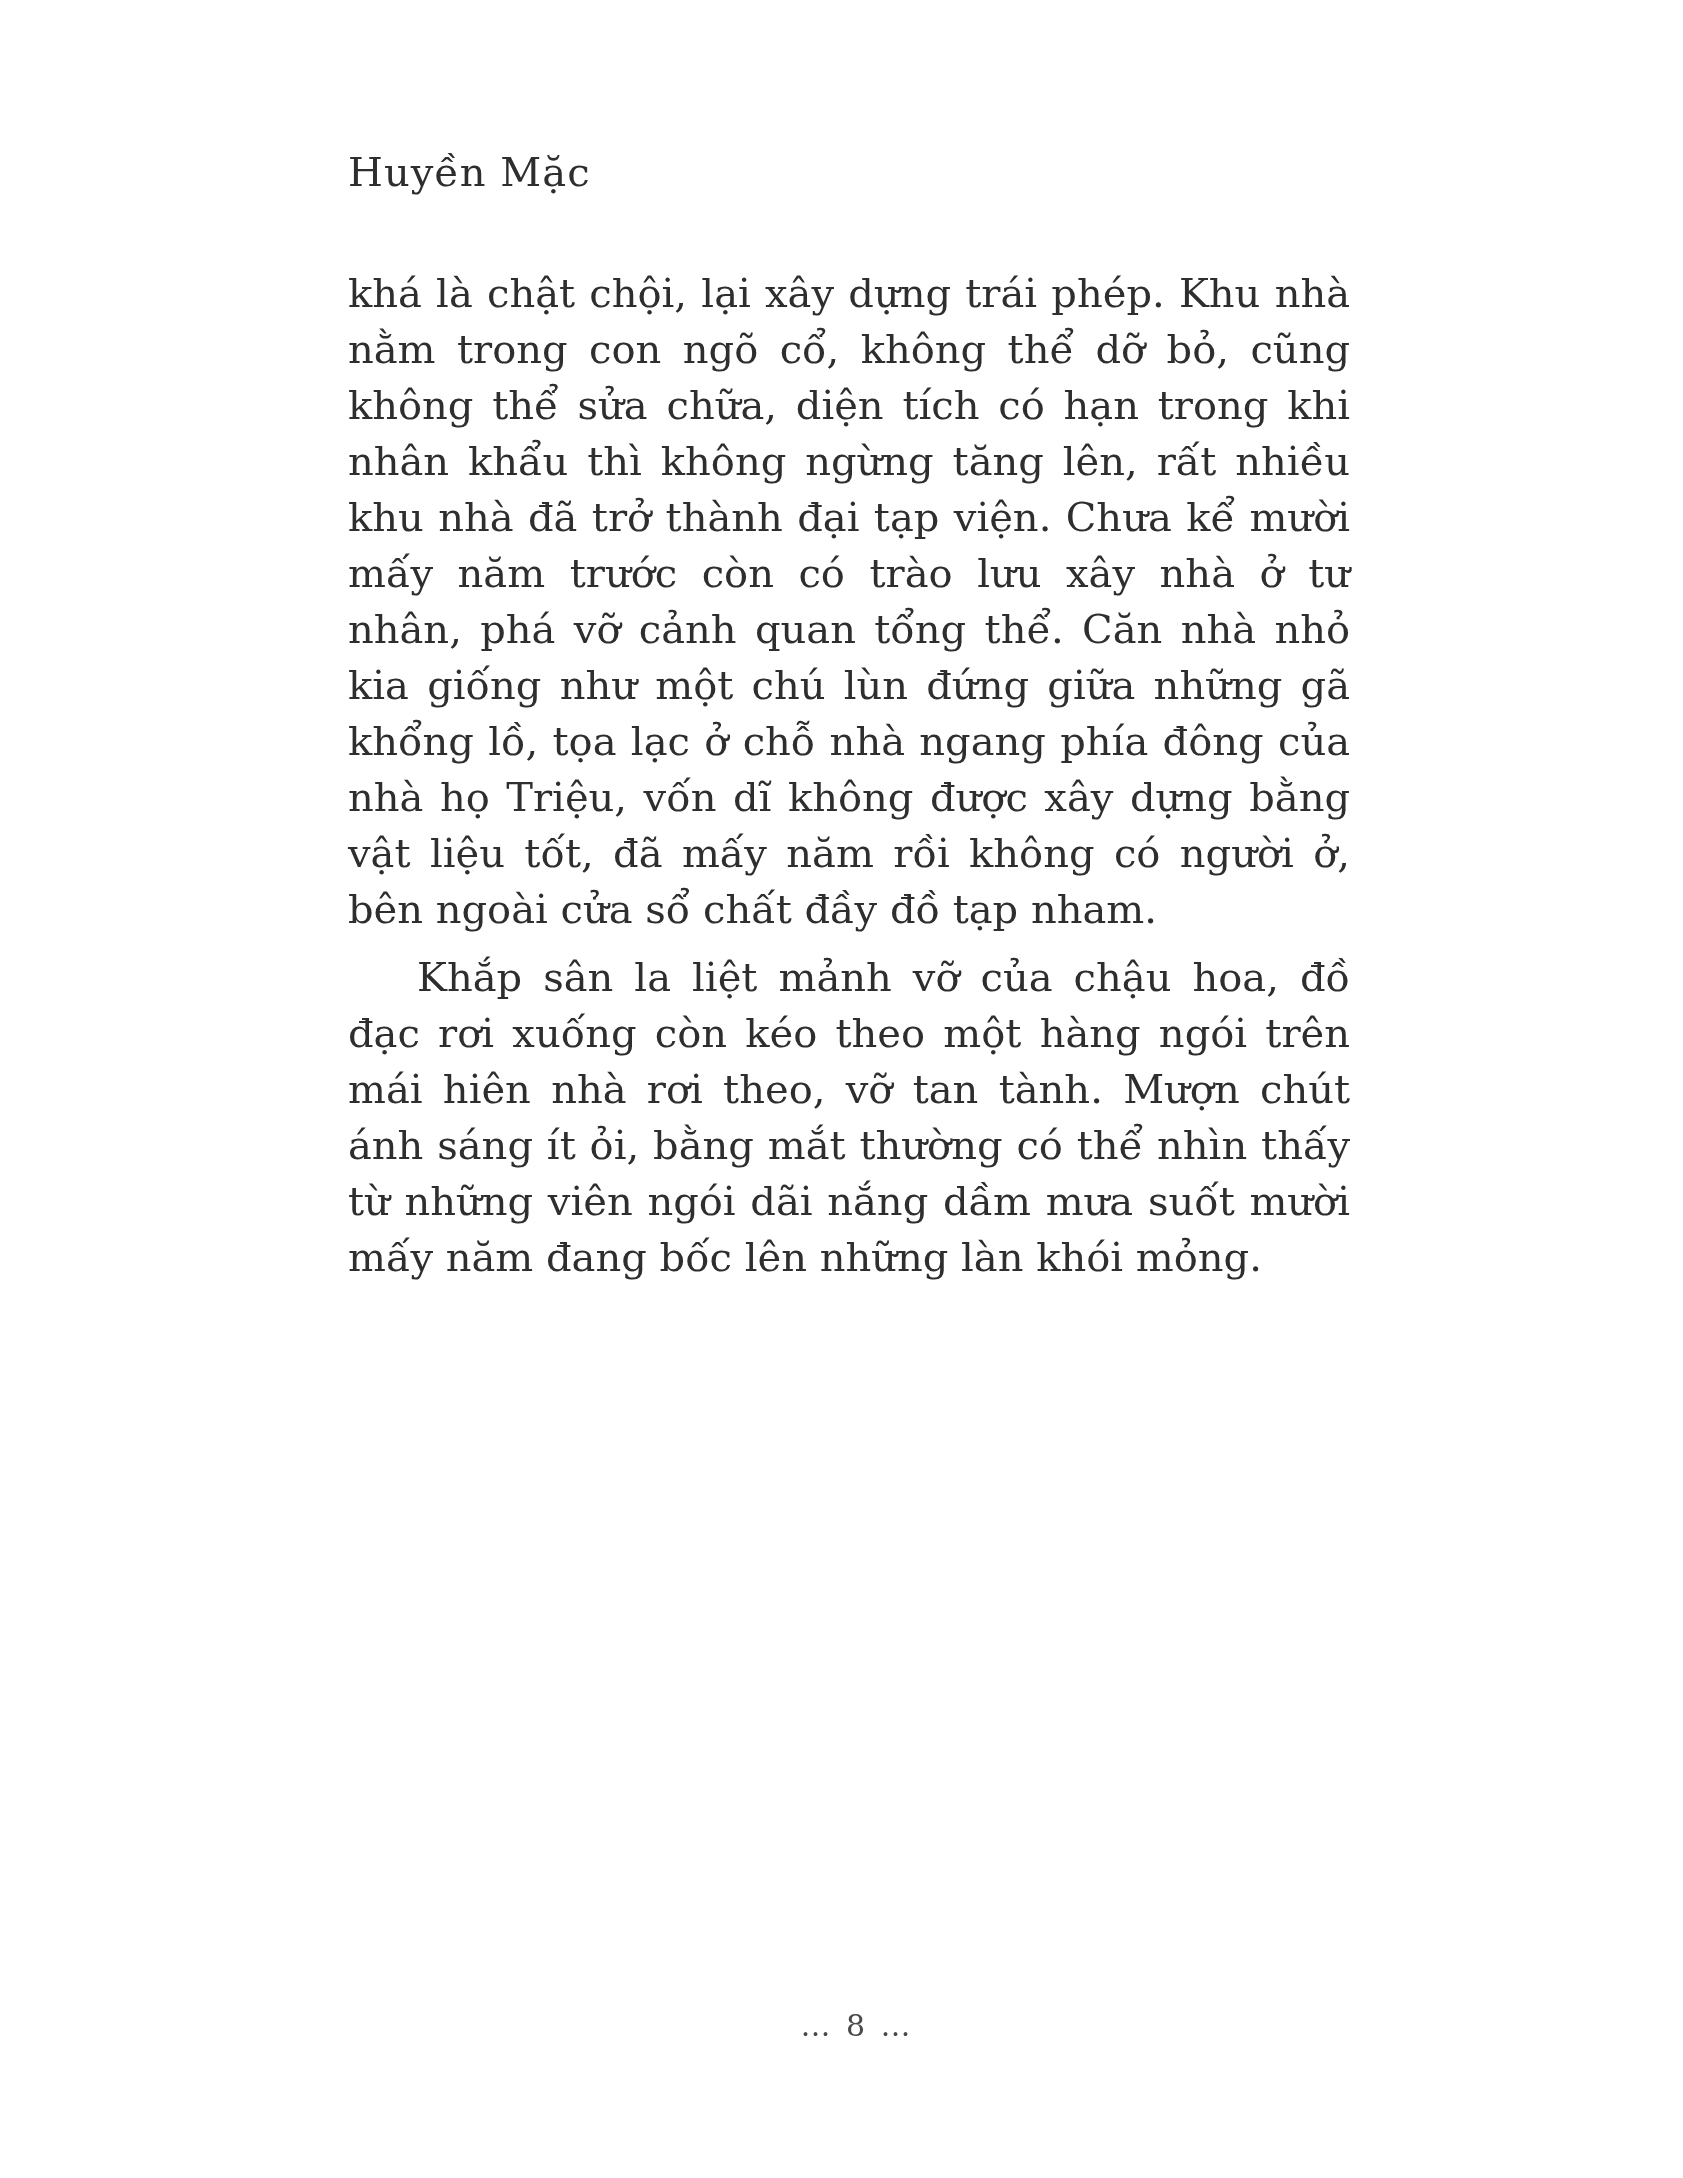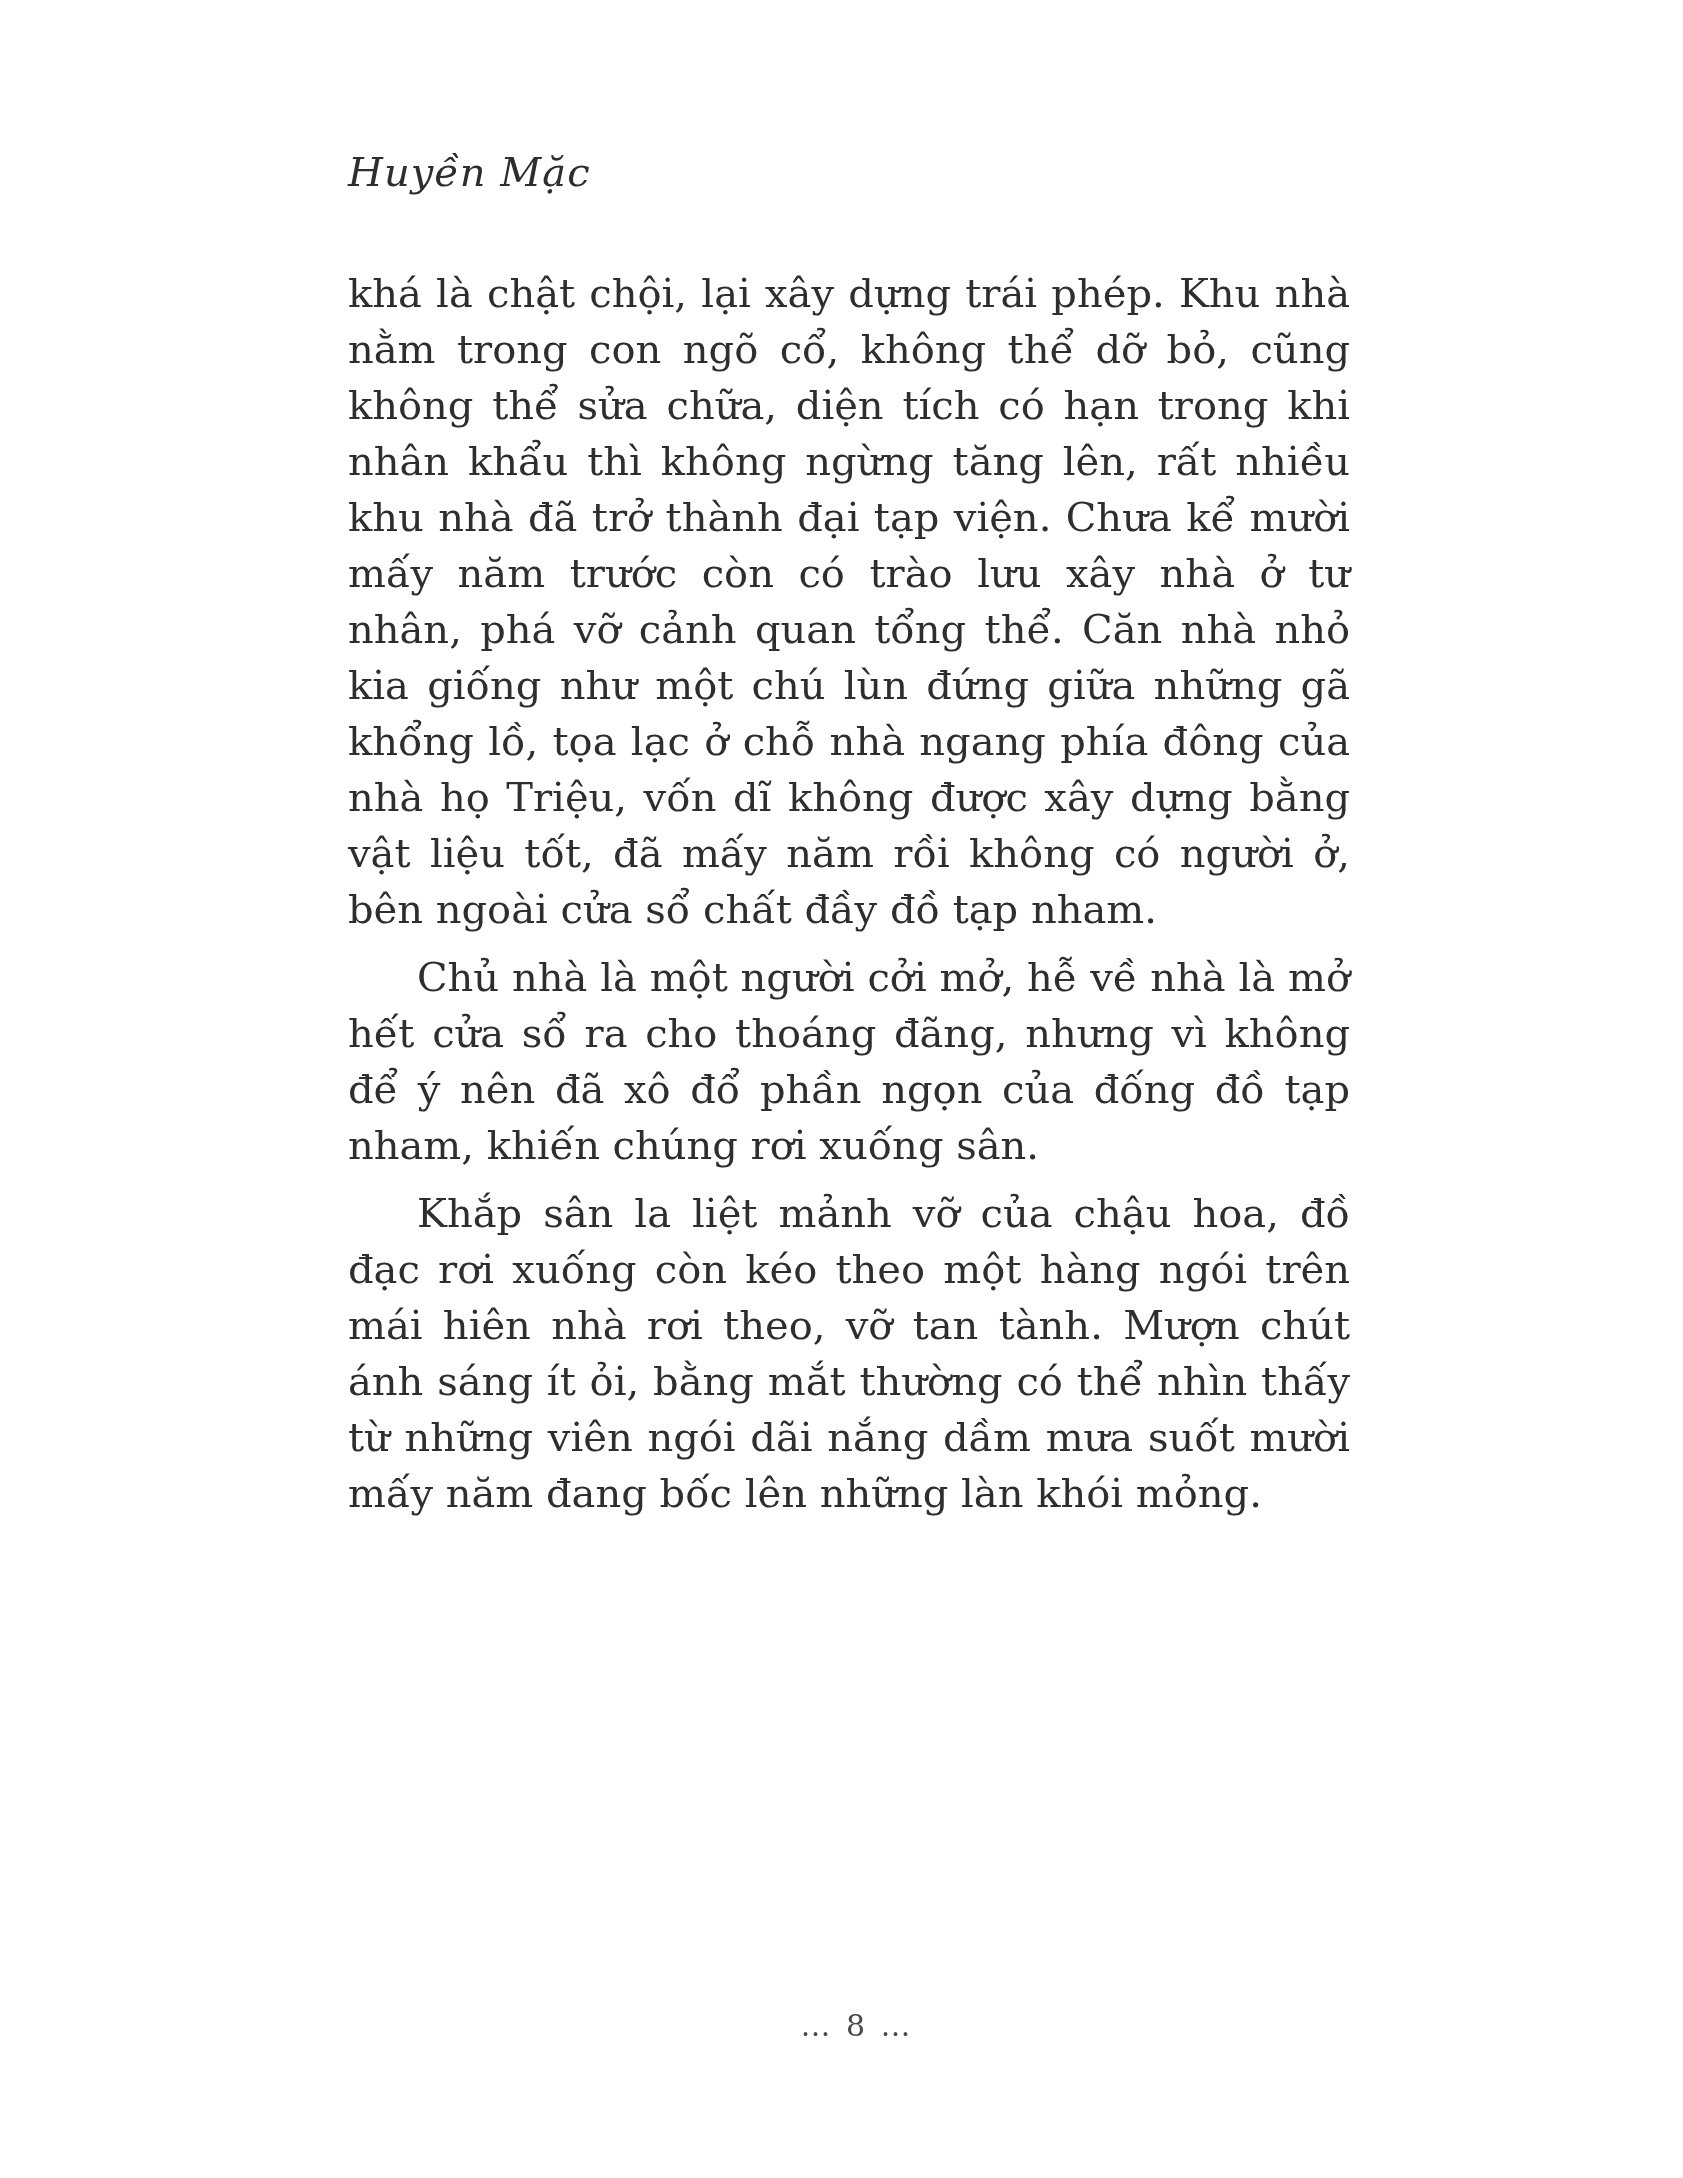--- a/index.html
+++ b/index.html
@@ -18,21 +18,20 @@
     width: 1683px;
     height: 2178px;
     background: #ffffff;
     color: #2e2e2e;
   }
   .running-head {
     position: absolute;
     left: 348px;
     top: 149px;
     font-size: 40px;
-    font-style: italic;
     letter-spacing: 1px;
     color: #2e2e2e;
   }
   .text-block {
     position: absolute;
     left: 348px;
     top: 265px;
     width: 1018px;
     font-size: 40px;
     line-height: 56px;
@@ -59,20 +58,19 @@
 </style>
 </head>
 <body>
 
 <div class="page">
 
   <div class="running-head">Huyền Mặc</div>
 
   <div class="text-block">
     <p class="para no-indent">khá là chật chội, lại xây dựng trái phép. Khu nhà nằm trong con ngõ cổ, không thể dỡ bỏ, cũng không thể sửa chữa, diện tích có hạn trong khi nhân khẩu thì không ngừng tăng lên, rất nhiều khu nhà đã trở thành đại tạp viện. Chưa kể mười mấy năm trước còn có trào lưu xây nhà ở tư nhân, phá vỡ cảnh quan tổng thể. Căn nhà nhỏ kia giống như một chú lùn đứng giữa những gã khổng lồ, tọa lạc ở chỗ nhà ngang phía đông của nhà họ Triệu, vốn dĩ không được xây dựng bằng vật liệu tốt, đã mấy năm rồi không có người ở, bên ngoài cửa sổ chất đầy đồ tạp nham.</p>
-    <p class="para">Chủ nhà là một người cởi mở, hễ về nhà là mở hết cửa sổ ra cho thoáng đãng, nhưng vì không để ý nên đã xô đổ phần ngọn của đống đồ tạp nham, khiến chúng rơi xuống sân.</p>
     <p class="para">Khắp sân la liệt mảnh vỡ của chậu hoa, đồ đạc rơi xuống còn kéo theo một hàng ngói trên mái hiên nhà rơi theo, vỡ tan tành. Mượn chút ánh sáng ít ỏi, bằng mắt thường có thể nhìn thấy từ những viên ngói dãi nắng dầm mưa suốt mười mấy năm đang bốc lên những làn khói mỏng.</p>
   </div>
 
   <div class="folio">… 8 …</div>
 
 </div>
 
 
 </body></html>

